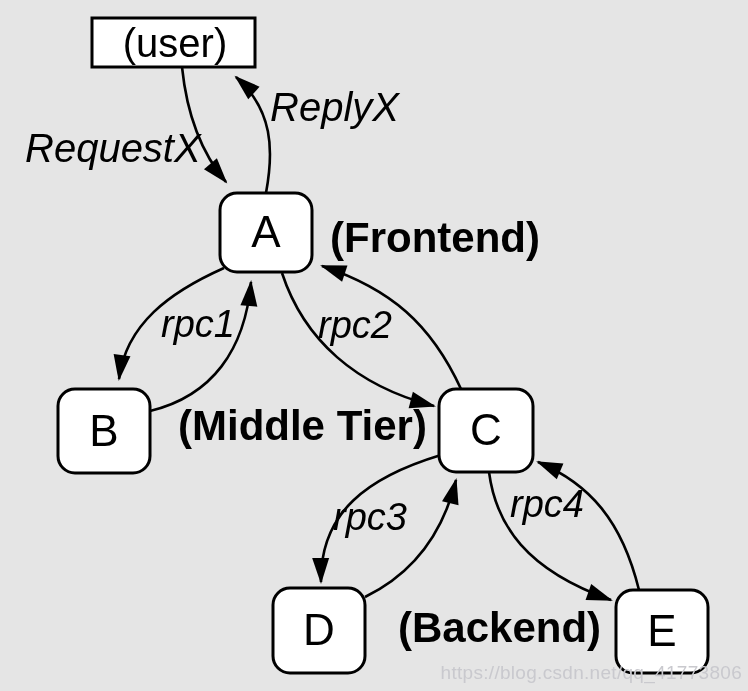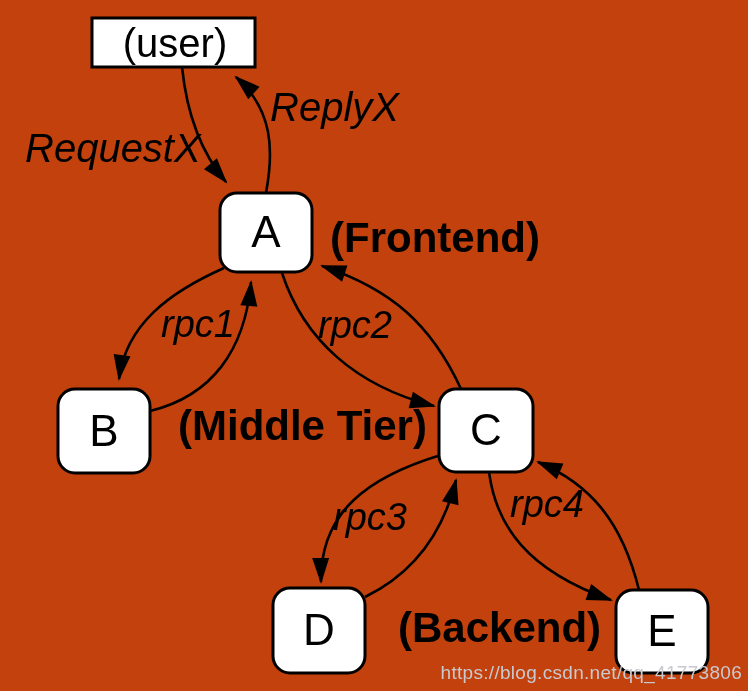--- a/index.html
+++ b/index.html
@@ -4,21 +4,21 @@
 <style>
   html, body {
     margin: 0;
     padding: 0;
     background: #ffffff;
   }
   .canvas {
     position: relative;
     width: 748px;
     height: 691px;
-    background: #c2410c;
+    background: #e5e5e5;
     overflow: hidden;
     font-family: "Liberation Sans", sans-serif;
   }
   svg { display: block; }
   svg text {
     font-family: "Liberation Sans", sans-serif;
     fill: #000000;
   }
   .edge {
     fill: none;

